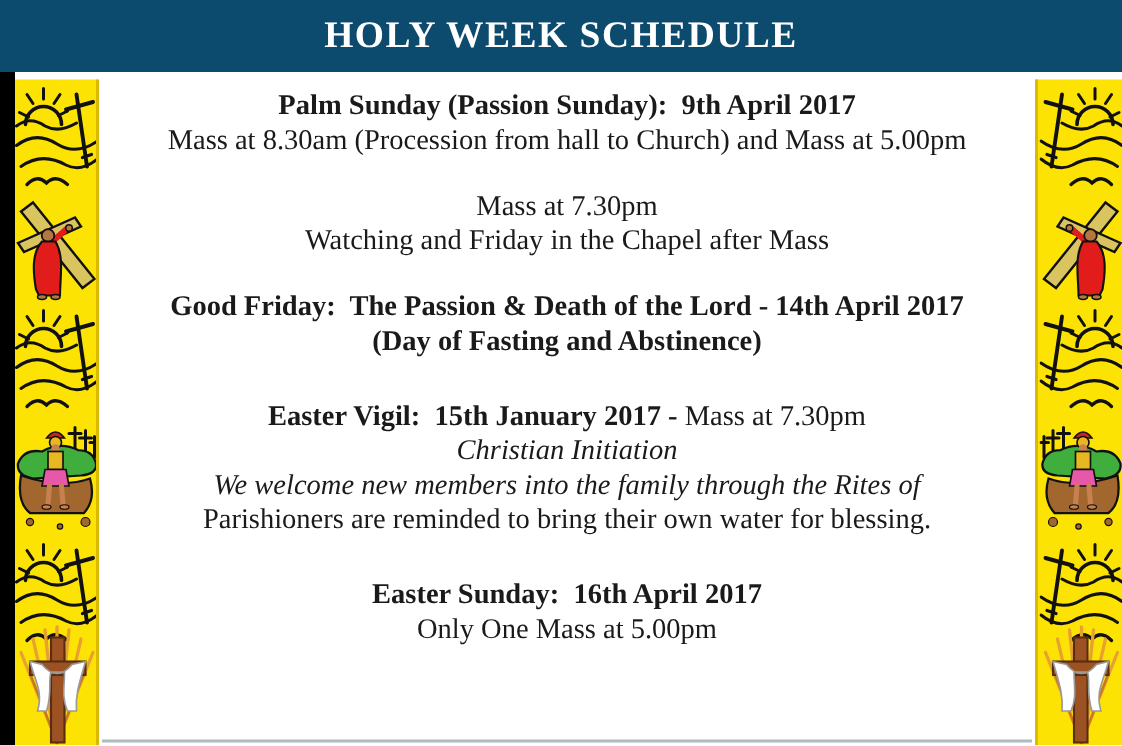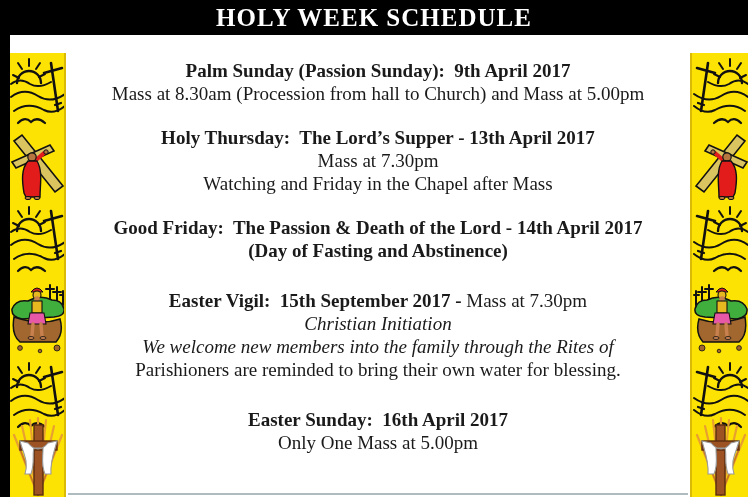--- a/index.html
+++ b/index.html
@@ -4,21 +4,21 @@
 <style>
   * { margin:0; padding:0; box-sizing:border-box; }
   html,body { background:#ffffff; }
   .page {
     position:relative; width:748px; height:497px; margin:0 auto;
     background:#ffffff; overflow:hidden;
     font-family:"Liberation Serif", serif; color:#1a1a1a;
   }
   .edge-strip { position:absolute; left:0; top:0; width:10px; height:497px; background:#000; }
   .title-bar {
-    position:absolute; left:0; top:0; width:748px; height:35px; background:#000000;
+    position:absolute; left:0; top:0; width:748px; height:48px; background:#0c4a6e;
     display:flex; align-items:center; justify-content:center;
   }
   .title-bar h1 {
     color:#fff; font-size:25px; font-weight:bold; letter-spacing:1px;
     font-family:"Liberation Serif", serif; white-space:pre;
   }
   .border-strip {
     position:absolute; top:53px; width:56px; height:444px; background:#FCE303; overflow:hidden;
   }
   .border-strip.left  { left:10px;  border-right:2px solid #d8ba07; }
@@ -149,32 +149,31 @@
   </div>
 
   <main class="content">
 
     <section class="section">
       <p class="heading">Palm Sunday (Passion Sunday):  9th April 2017</p>
       <p class="line">Mass at 8.30am (Procession from hall to Church) and Mass at 5.00pm</p>
     </section>
 
     <section class="section">
-      <p class="heading">Holy Thursday:  The Lord’s Supper - 13th April 2017</p>
       <p class="line">Mass at 7.30pm</p>
       <p class="line">Watching and Friday in the Chapel after Mass</p>
     </section>
 
     <section class="section gap-lg">
       <p class="heading">Good Friday:  The Passion &amp; Death of the Lord - 14th April 2017</p>
       <p class="heading">(Day of Fasting and Abstinence)</p>
     </section>
 
     <section class="section gap-lg">
-      <p class="heading"><span>Easter Vigil:  15th September 2017 - </span><span class="reg">Mass at 7.30pm</span></p>
+      <p class="heading"><span>Easter Vigil:  15th January 2017 - </span><span class="reg">Mass at 7.30pm</span></p>
       <p class="italic-line">Christian Initiation</p>
       <p class="italic-line">We welcome new members into the family through the Rites of</p>
       <p class="line">Parishioners are reminded to bring their own water for blessing.</p>
     </section>
 
     <section class="section">
       <p class="heading">Easter Sunday:  16th April 2017</p>
       <p class="line">Only One Mass at 5.00pm</p>
     </section>
 

